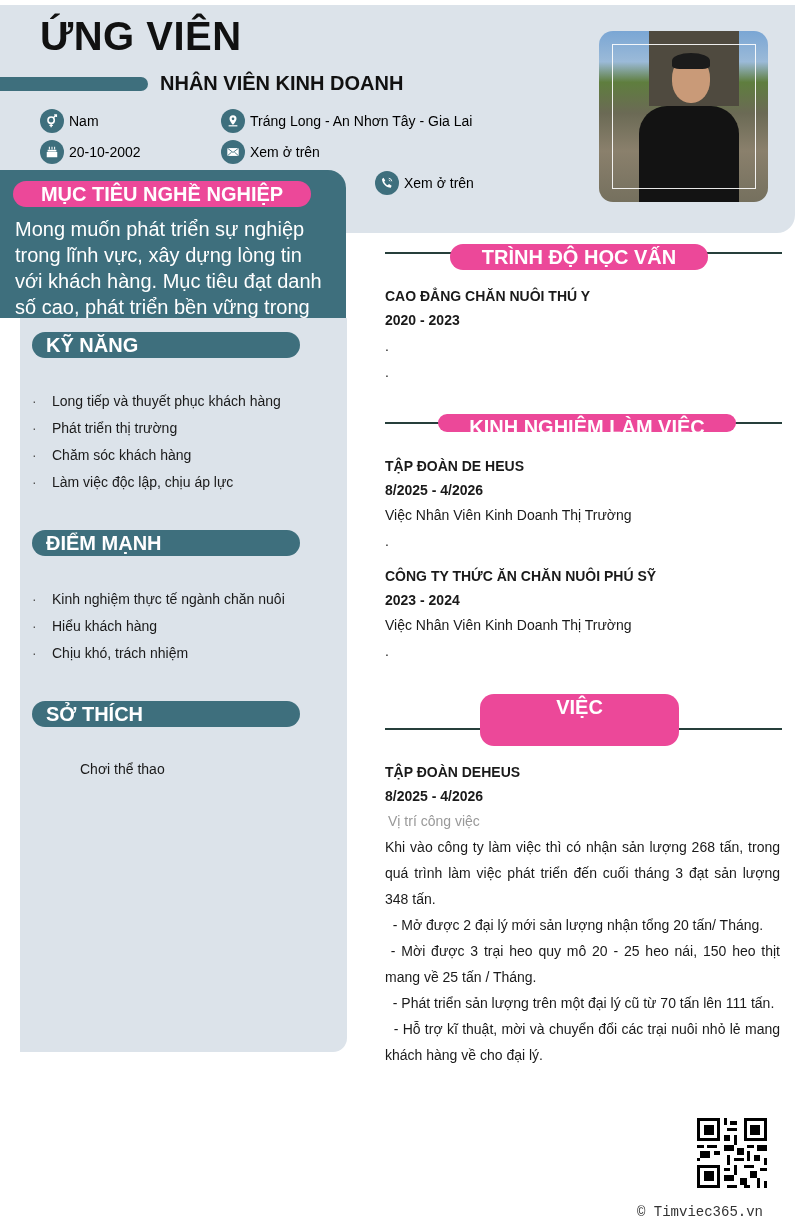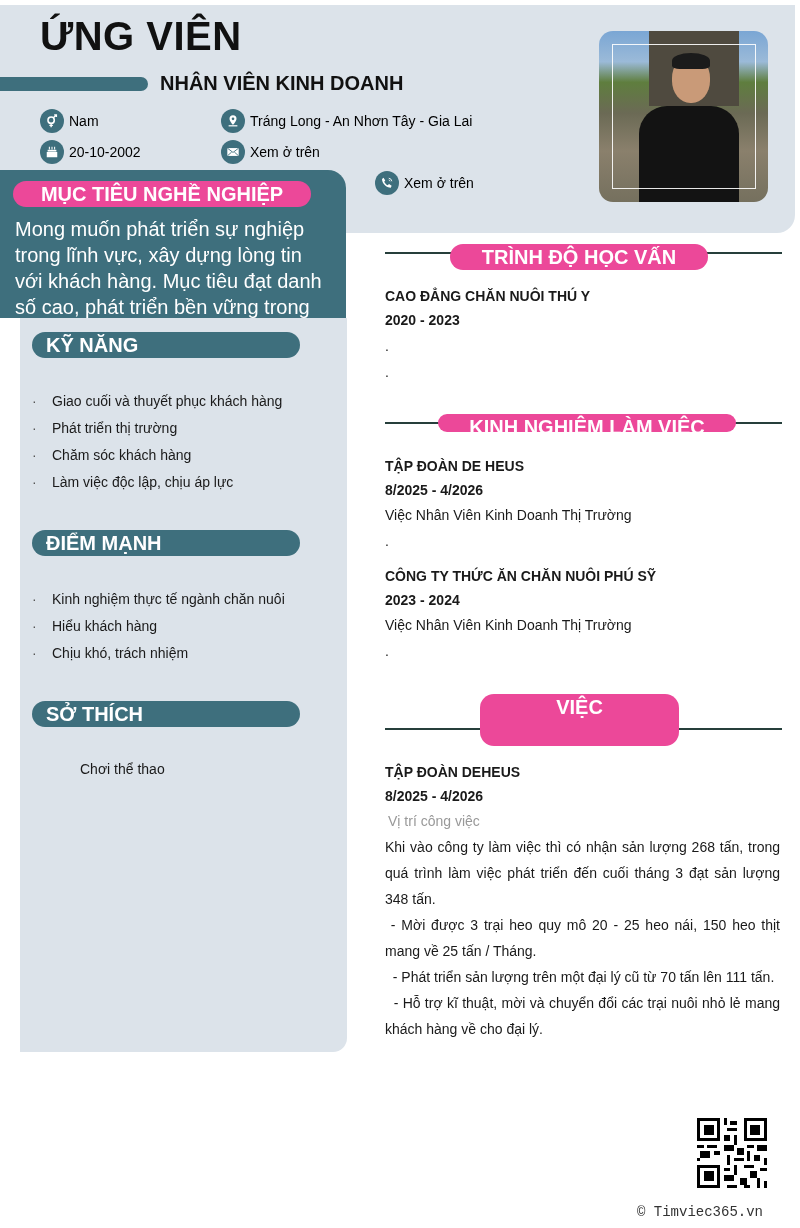--- a/index.html
+++ b/index.html
@@ -110,21 +110,21 @@
 <div class="objective"></div>
 <div class="pill-dark" style="left:13px; top:181px; width:298px; height:26px; font-size:20px; line-height:26px;">MỤC TIÊU NGHỀ NGHIỆP</div>
 <div class="objective-text">Mong muốn phát triển sự nghiệp trong lĩnh vực, xây dựng lòng tin với khách hàng. Mục tiêu đạt danh số cao, phát triển bền vững trong khu vực phụ trách.</div>
 
 <div class="left-panel"></div>
 
 <div class="pill-teal" style="top:332px;">KỸ NĂNG</div>
 <ul class="bullet-list" style="top:388px;">
   <li>
       <span class="dot">·</span>
-      <span>Giao cuối và thuyết phục khách hàng</span>
+      <span>Long tiếp và thuyết phục khách hàng</span>
     </li>
   <li>
       <span class="dot">·</span>
       <span>Phát triển thị trường</span>
     </li>
   <li>
       <span class="dot">·</span>
       <span>Chăm sóc khách hàng</span>
     </li>
   <li>
@@ -174,20 +174,21 @@
 
 <div class="sec-line" style="top:728px;"></div>
 <div class="pill-dark" style="left:480px; top:694px; width:199px; height:52px; font-size:20px; line-height:26px; border-radius:14px;">
   <div>VIỆC</div>
 </div>
 <div class="right-text bold" style="top:764px;">TẬP ĐOÀN DEHEUS</div>
 <div class="right-text bold" style="top:788px;">8/2025 - 4/2026</div>
 <div class="right-text muted" style="top:813px; left:388px;">Vị trí công việc</div>
 <div class="desc">
   <div>Khi vào công ty làm việc thì có nhận sản lượng 268 tấn, trong quá trình làm việc phát triển đến cuối tháng 3 đạt sản lượng 348 tấn.</div>
+  <div style="white-space:pre;">  - Mở được 2 đại lý mới sản lượng nhận tổng 20 tấn/ Tháng.</div>
   <div style="white-space:pre-wrap;"> - Mời được 3 trại heo quy mô 20 - 25 heo nái, 150 heo thịt mang về 25 tấn / Tháng.</div>
   <div style="white-space:pre;">  - Phát triển sản lượng trên một đại lý cũ từ 70 tấn lên 111 tấn.</div>
   <div style="white-space:pre-wrap;">  - Hỗ trợ kĩ thuật, mời và chuyển đổi các trại nuôi nhỏ lẻ mang khách hàng về cho đại lý.</div>
 </div>
 
 <svg class="qr" viewBox="0 0 21 21" shape-rendering="crispEdges">
   <rect width="21" height="21" fill="#fff"></rect>
   <g fill="#000">
     <rect x="0" y="0" width="7" height="7"></rect>
       <rect x="1" y="1" width="5" height="5" fill="#fff"></rect>

